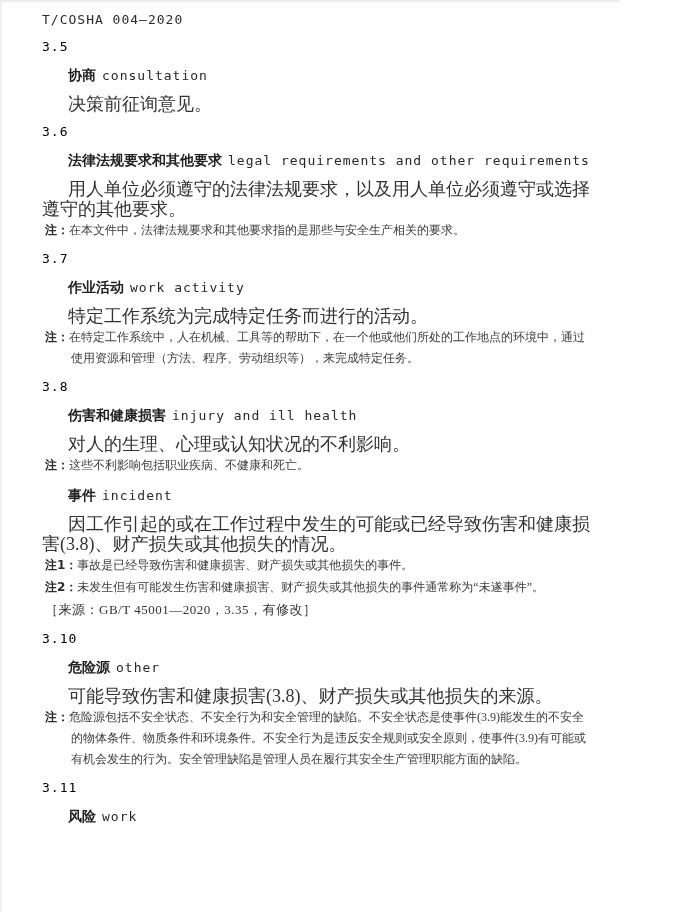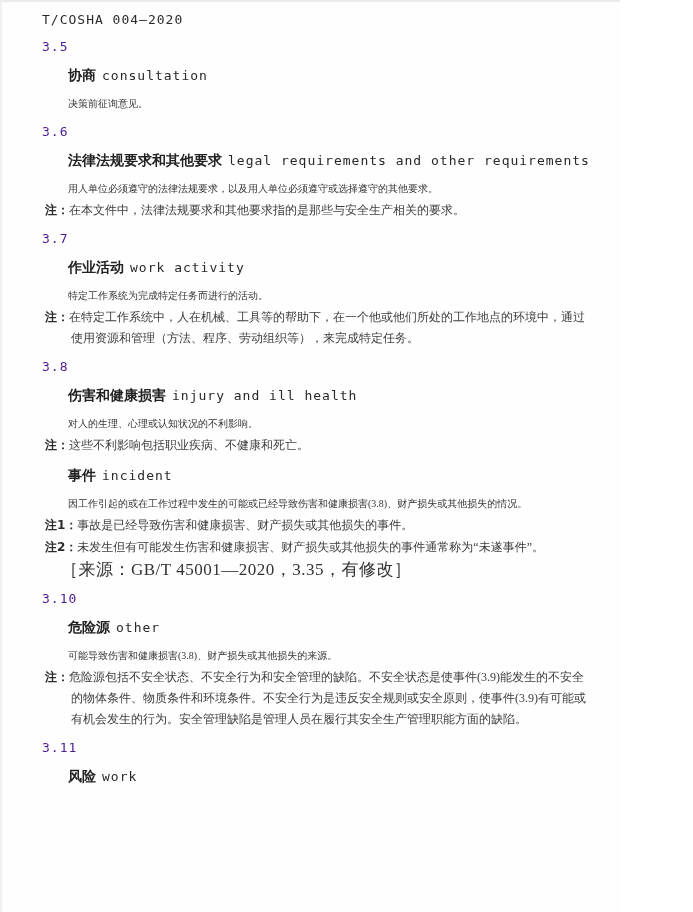--- a/index.html
+++ b/index.html
@@ -28,21 +28,21 @@
     line-height: 18px;
     letter-spacing: 1px;
     color: #2b2b2b;
   }
   .section { margin-top: 9px; }
   .sec-num {
     font-family: "DejaVu Sans Mono", "Liberation Mono", monospace;
     font-size: 13px;
     line-height: 18px;
     letter-spacing: 1px;
-    color: #4c1d95;
+    color: #000000;
   }
   .term-line {
     margin: 9px 0 0 26px;
     line-height: 19px;
     white-space: nowrap;
   }
   .term-zh {
     font-family: "DejaVu Sans", "Liberation Sans", sans-serif;
     font-weight: 700;
     font-size: 14px;
@@ -50,42 +50,42 @@
   }
   .term-en {
     font-family: "DejaVu Sans Mono", "Liberation Mono", monospace;
     font-size: 13px;
     letter-spacing: 1px;
     color: #282828;
     margin-left: 6px;
   }
   .definition {
     margin: 9px 0 0 0;
-    font-size: 10px;
+    font-size: 18px;
     line-height: 20px;
     text-indent: 26px;
     color: #333;
   }
   .notes { margin-top: 1px; }
   .note {
     margin: 1px 0 0 3px;
     font-size: 12px;
     line-height: 21px;
     color: #3d3d3d;
     padding-left: 26px;
     text-indent: -26px;
   }
   .note-label {
     font-family: "DejaVu Sans", "Liberation Sans", sans-serif;
     font-weight: 700;
     color: #2b2b2b;
   }
   .source {
-    margin: 1px 0 0 19px;
-    font-size: 17px;
+    margin: 1px 0 0 3px;
+    font-size: 13px;
     line-height: 22px;
     color: #333;
     letter-spacing: 0.5px;
   }
 </style>
 </head>
 <body>
 
 <div class="page">
   <div class="page-header">T/COSHA 004—2020</div>

